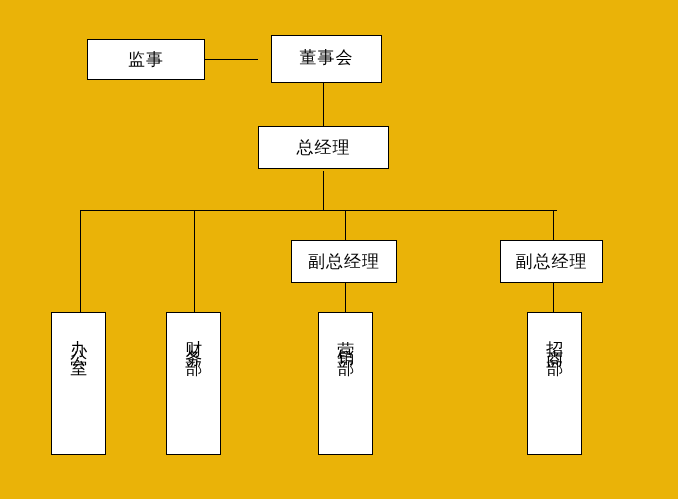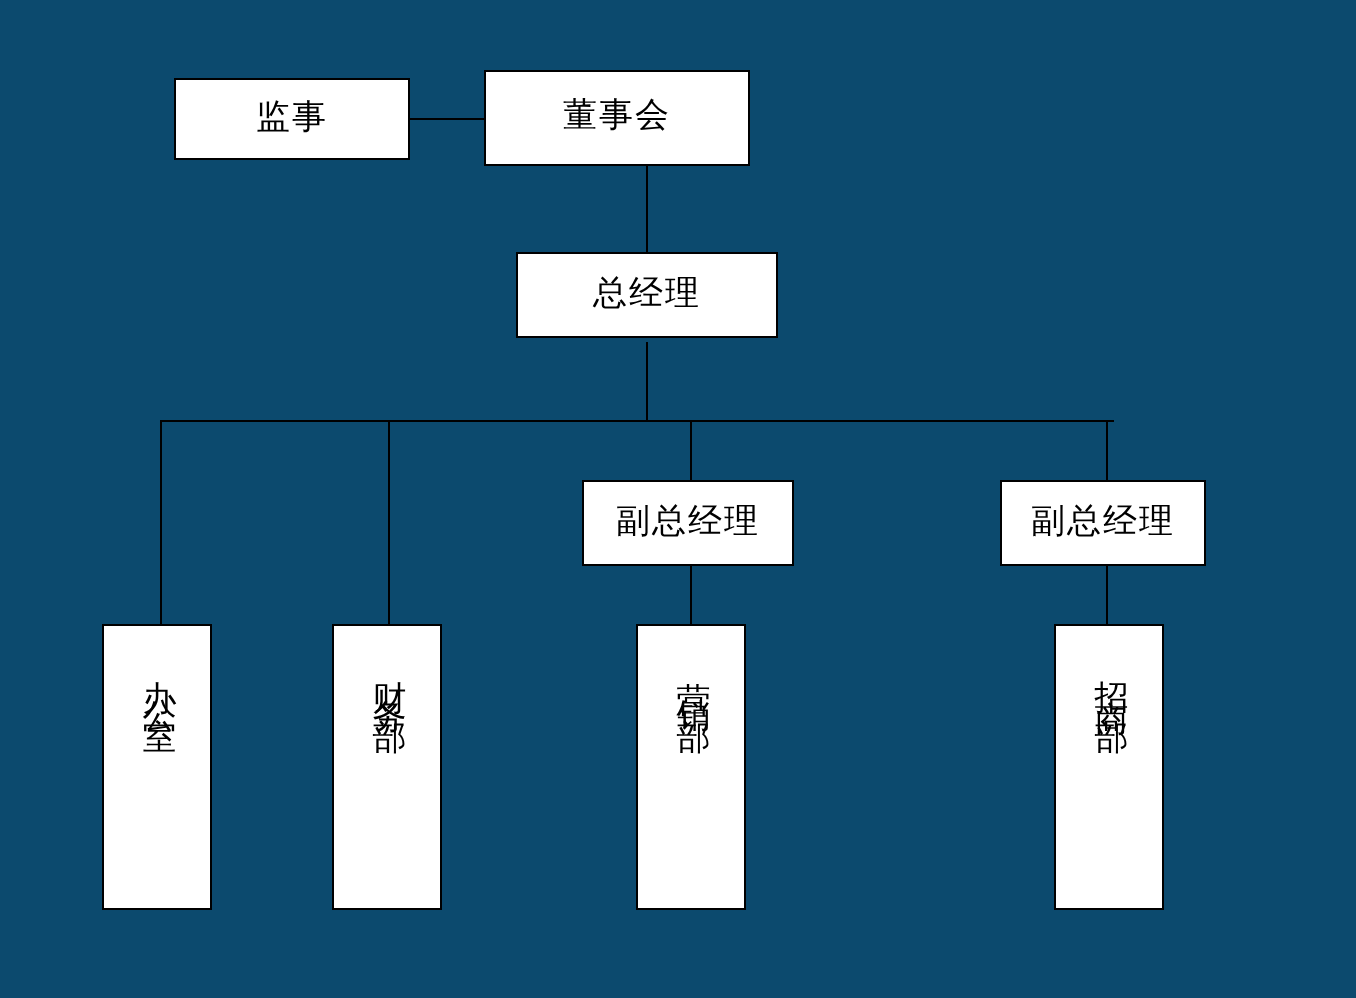--- a/index.html
+++ b/index.html
@@ -7,21 +7,21 @@
     padding: 0;
     background: #ffffff;
   }
   body {
     font-family: "DejaVu Sans", "Liberation Sans", sans-serif;
   }
   #org-chart {
     position: relative;
     width: 678px;
     height: 499px;
-    background: #0c4a6e;
+    background: #eab308;
     overflow: hidden;
   }
 
   
   .node {
     position: absolute;
     box-sizing: border-box;
     border: 1px solid #000000;
     background: #ffffff;
     display: flex;
@@ -78,21 +78,21 @@
   <div class="line v" style="left:553px; top:210px; height:30px;"></div>
 
   <div class="line v" style="left:345px; top:282px; height:30px;"></div>
 
   <div class="line v" style="left:553px; top:282px; height:30px;"></div>
 
   <div class="node" style="left:87px; top:39px; width:118px; height:41px;">
     <span class="label">监事</span>
   </div>
 
-  <div class="node" style="left:242px; top:35px; width:133px; height:48px;">
+  <div class="node" style="left:271px; top:35px; width:111px; height:48px;font-family:Liberation Mono, monospace;">
     <span class="label">董事会</span>
   </div>
 
   <div class="node" style="left:258px; top:126px; width:131px; height:43px;">
     <span class="label">总经理</span>
   </div>
 
   <div class="node" style="left:291px; top:240px; width:106px; height:43px;">
     <span class="label">副总经理</span>
   </div>

